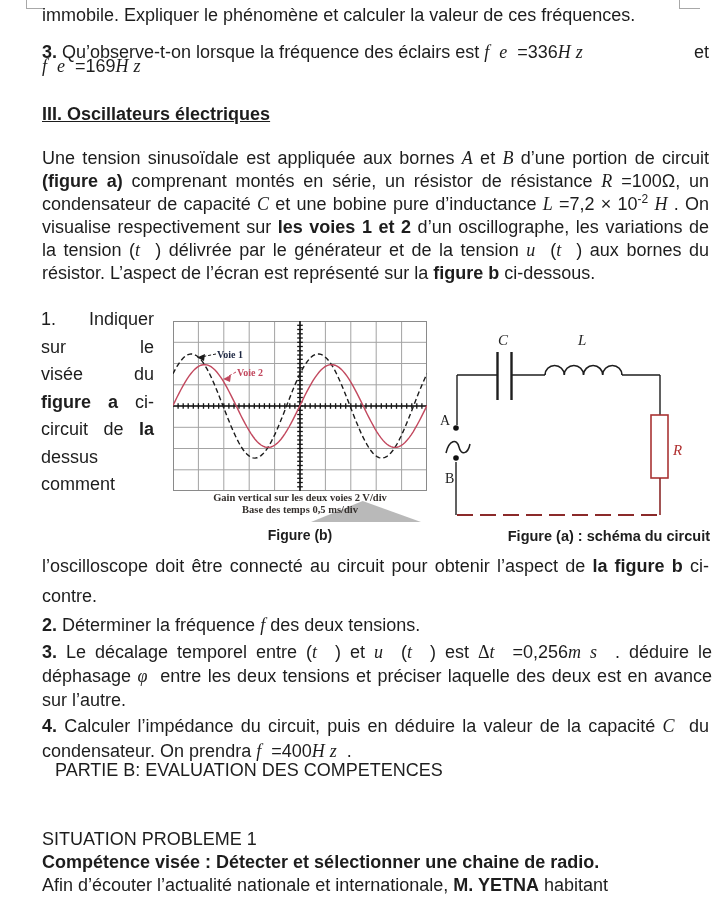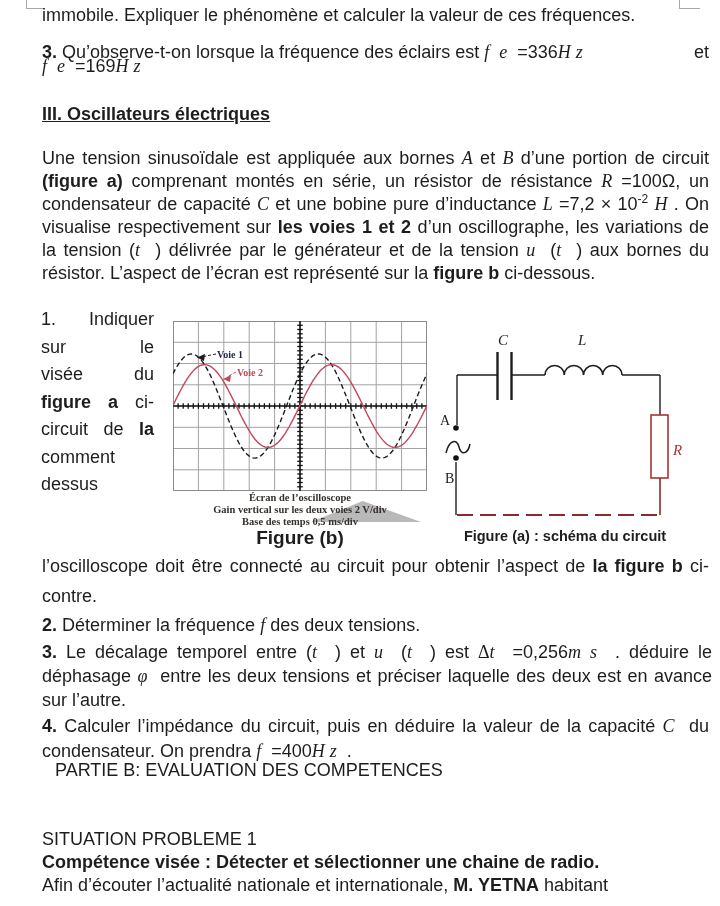--- a/index.html
+++ b/index.html
@@ -11,21 +11,21 @@
   .b{font-weight:700;}
   .m{font-family:"Liberation Serif",serif;font-style:italic;}
   .sr{font-family:"Liberation Serif",serif;}
   .sup{vertical-align:super;font-size:12px;line-height:0;}
   .fr{float:right;}
   .heading{font-weight:700;text-decoration:underline;}
   .wrapcol .wline{display:flex;justify-content:space-between;height:27.5px;
                   font-size:18px;line-height:27.5px;}
   .wrapcol .wline.single{justify-content:flex-start;}
   .cap{font:700 10.5px "Liberation Serif",serif;color:#35302d;text-align:center;line-height:12px;}
-  .figtitle{font-weight:700;font-size:19px;text-align:center;}
+  .figtitle{font-weight:700;font-size:14px;text-align:center;}
   .corner{border-left:1px solid #a8a8a8;border-bottom:1px solid #a8a8a8;}
   .shadow-tri{background:#a8a8a8;opacity:.8;
               clip-path:polygon(47% 0, 0 100%, 100% 100%);}
 </style>
 </head>
 <body>
 
 <div class="page">
 
   <div class="abs corner" style="left:26px;top:0;width:18px;height:8px;"></div>
@@ -56,24 +56,24 @@
         <span class="b">figure</span>
         <span class="b">a</span>
         <span>ci-</span>
       </div>
       <div class="wline">
         <span>circuit</span>
         <span>de</span>
         <span class="b">la</span>
       </div>
       <div class="wline single">
+        <span>dessus</span>
+      </div>
+      <div class="wline single">
         <span>comment</span>
-      </div>
-      <div class="wline single">
-        <span>dessus</span>
       </div>
     </div>
 
   <svg class="abs" id="scope-svg" style="left:173px;top:321px;" width="254" height="170" viewBox="0 0 254 170">
     <g id="scope-plot">
         <line x1="0.0" y1="0" x2="0.0" y2="170" stroke="#a3a3a3" stroke-width="1"></line>
         <line x1="25.4" y1="0" x2="25.4" y2="170" stroke="#a3a3a3" stroke-width="1"></line>
         <line x1="50.8" y1="0" x2="50.8" y2="170" stroke="#a3a3a3" stroke-width="1"></line>
         <line x1="76.2" y1="0" x2="76.2" y2="170" stroke="#a3a3a3" stroke-width="1"></line>
         <line x1="101.6" y1="0" x2="101.6" y2="170" stroke="#a3a3a3" stroke-width="1"></line>
@@ -192,21 +192,20 @@
       <text x="44" y="37" style="font:700 10px 'Liberation Serif',serif" fill="#1d2742">Voie 1</text>
       <line x1="63" y1="51" x2="54" y2="56" stroke="#c2485e" stroke-width="1" stroke-dasharray="3 2"></line>
       <polygon points="50,58 58,54 57,61" fill="#c2485e"></polygon>
       <text x="64" y="55" style="font:700 10px 'Liberation Serif',serif" fill="#c2485e">Voie 2</text>
     </g>
   </svg>
 
   <div class="abs shadow-tri" style="left:311px;top:501px;width:110px;height:21px;"></div>
 
   <div class="abs" style="left:160px;top:492px;width:280px;">
-    <div class="cap">Écran de l’oscilloscope</div>
     <div class="cap">Gain vertical sur les deux voies 2 V/div</div>
     <div class="cap">Base des temps 0,5 ms/div</div>
   </div>
   <div class="abs figtitle" style="left:173px;top:527px;width:254px;">Figure (b)</div>
 
   <svg class="abs" style="left:432px;top:315px;" width="278" height="212" viewBox="0 0 278 212">
 
     <g stroke="#1e1e1e" stroke-width="1.4" fill="none">
       <path d="M25,60 H65.5"></path>
       <path d="M79.5,60 H113"></path>
@@ -232,21 +231,21 @@
     <path d="M228,163 V200" stroke="#8b2a2a" stroke-width="1.6" fill="none"></path>
     <path d="M25,200 H228" stroke="#8b2a2a" stroke-width="2" stroke-dasharray="16 7" fill="none"></path>
     <g style="font:italic 15px 'Liberation Serif',serif" fill="#222">
       <text x="66" y="30">C</text>
       <text x="146" y="30">L</text>
       <text x="8" y="110" style="font:14px 'Liberation Serif',serif">A</text>
       <text x="13" y="168" style="font:14px 'Liberation Serif',serif">B</text>
       <text x="241" y="140" fill="#b03030">R</text>
     </g>
   </svg>
-  <div class="abs figtitle" style="left:420px;top:528px;width:290px;font-size:14.5px;">Figure (a) : schéma du circuit</div>
+  <div class="abs figtitle" style="left:420px;top:528px;width:290px;font-size:14.5px;text-align:right;">Figure (a) : schéma du circuit</div>
 
   <div class="abs t just" style="left:42px;top:551px;width:667px;line-height:30px;"><span class="">l’oscilloscope doit être connecté au circuit pour obtenir l’aspect de </span><span class="b">la figure b</span><span class=""> ci-contre.</span></div>
 
   <div class="abs t" style="left:42px;top:614px;width:667px;"><span class="b">2.</span><span class=""> Déterminer la fréquence </span><span class="m">f</span><span class=""> des deux tensions.</span></div>
 
   <div class="abs t just" style="left:42px;top:640px;width:670px;line-height:24px;"><span class="b">3.</span><span class=""> Le décalage temporel entre (</span><span class="m">t</span><span class="">&nbsp; ) et </span><span class="m">u</span><span class="">&nbsp; (</span><span class="m">t</span><span class="">&nbsp; ) est </span><span class="sr">Δ</span><span class="m">t</span><span class="">&nbsp; =0,256</span><span class="m">m</span><span class="">&nbsp;</span><span class="m">s</span><span class="">&nbsp; . déduire le déphasage </span><span class="m">φ</span><span class="">&nbsp; entre les deux tensions et préciser laquelle des deux est en avance sur l’autre.</span></div>
 
   <div class="abs t just" style="left:42px;top:714px;width:667px;line-height:25px;"><span class="b">4.</span><span class=""> Calculer l’impédance du circuit, puis en déduire la valeur de la capacité </span><span class="m">C</span><span class="">&nbsp; du condensateur. On prendra </span><span class="m">f</span><span class="">&nbsp; =400</span><span class="m">H</span><span class="">&nbsp;</span><span class="m">z</span><span class="">&nbsp; .</span></div>
 
   <div class="abs t" style="left:42px;top:759px;width:667px;margin-left:13px;">PARTIE B: EVALUATION DES COMPETENCES</div>

